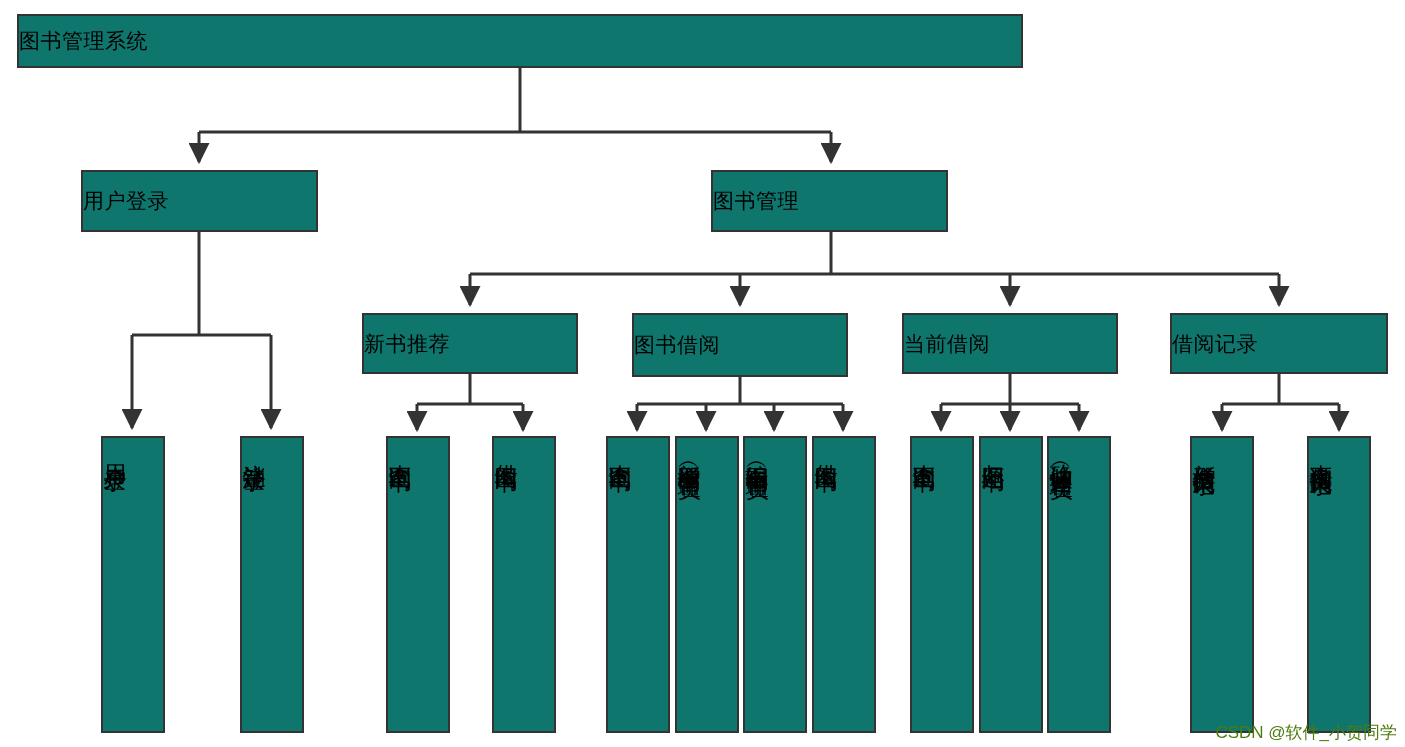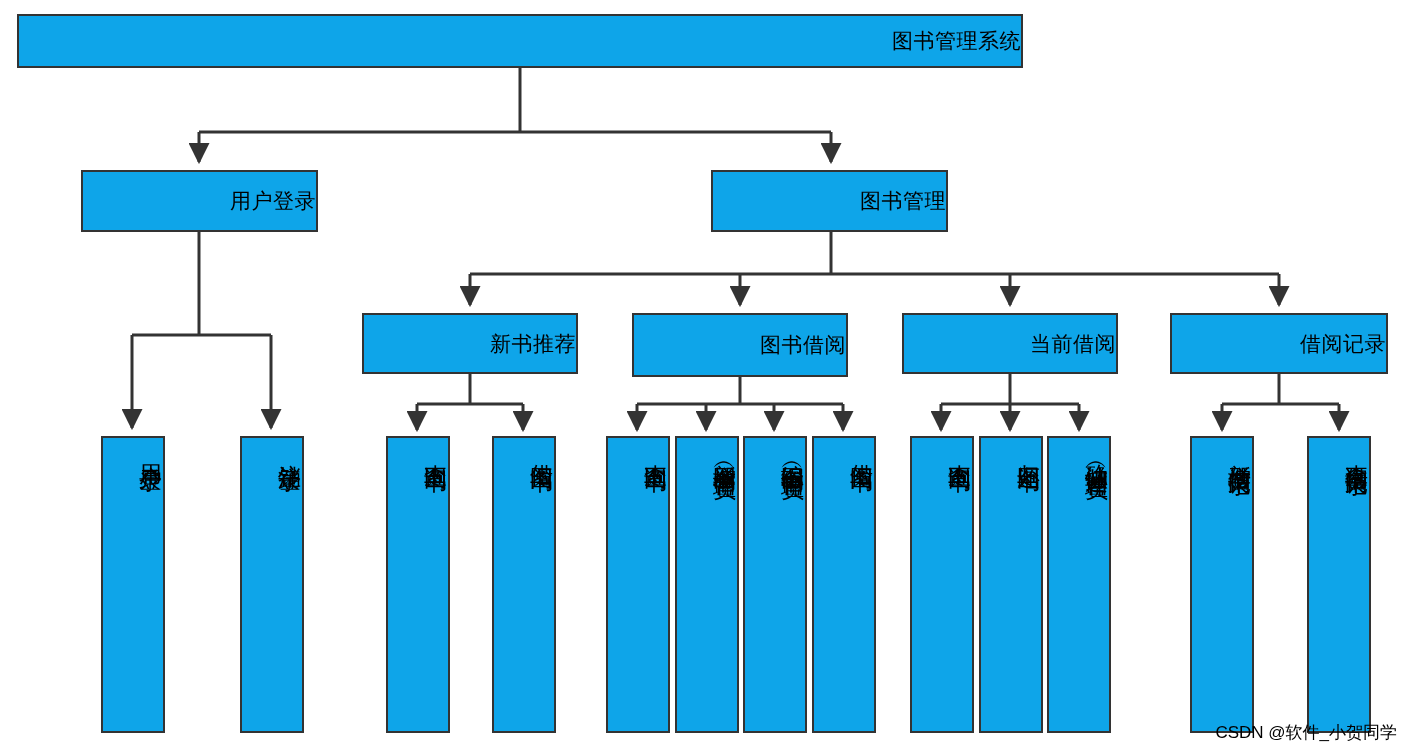--- a/index.html
+++ b/index.html
@@ -22,25 +22,25 @@
   svg.edges {
     position: absolute;
     left: 0;
     top: 0;
     width: 1405px;
     height: 747px;
   }
   .node {
     position: absolute;
     box-sizing: border-box;
-    background: #0ea5e9;
+    background: #0f766e;
     border: 2px solid #333333;
     display: flex;
     align-items: center;
-    justify-content: flex-end;
+    justify-content: flex-start;
     color: #000000;
     z-index: 2;
   }
   .node .label {
     text-align: center;
     line-height: 1.12;
     letter-spacing: 0.5px;
   }
   .node.horiz .label {
     font-size: 21px;
@@ -57,21 +57,21 @@
     line-height: 1.06;
     letter-spacing: 2px;
     white-space: nowrap;
     max-height: 100%;
   }
   .watermark {
     position: absolute;
     right: 8px;
     bottom: 3px;
     font-size: 17px;
-    color: #000000;
+    color: #4d7c0f;
     white-space: nowrap;
     z-index: 3;
     font-family: "Liberation Sans", "DejaVu Sans", sans-serif;
   }
 </style>
 </head>
 <body>
 
 <div id="diagram-root">
 

